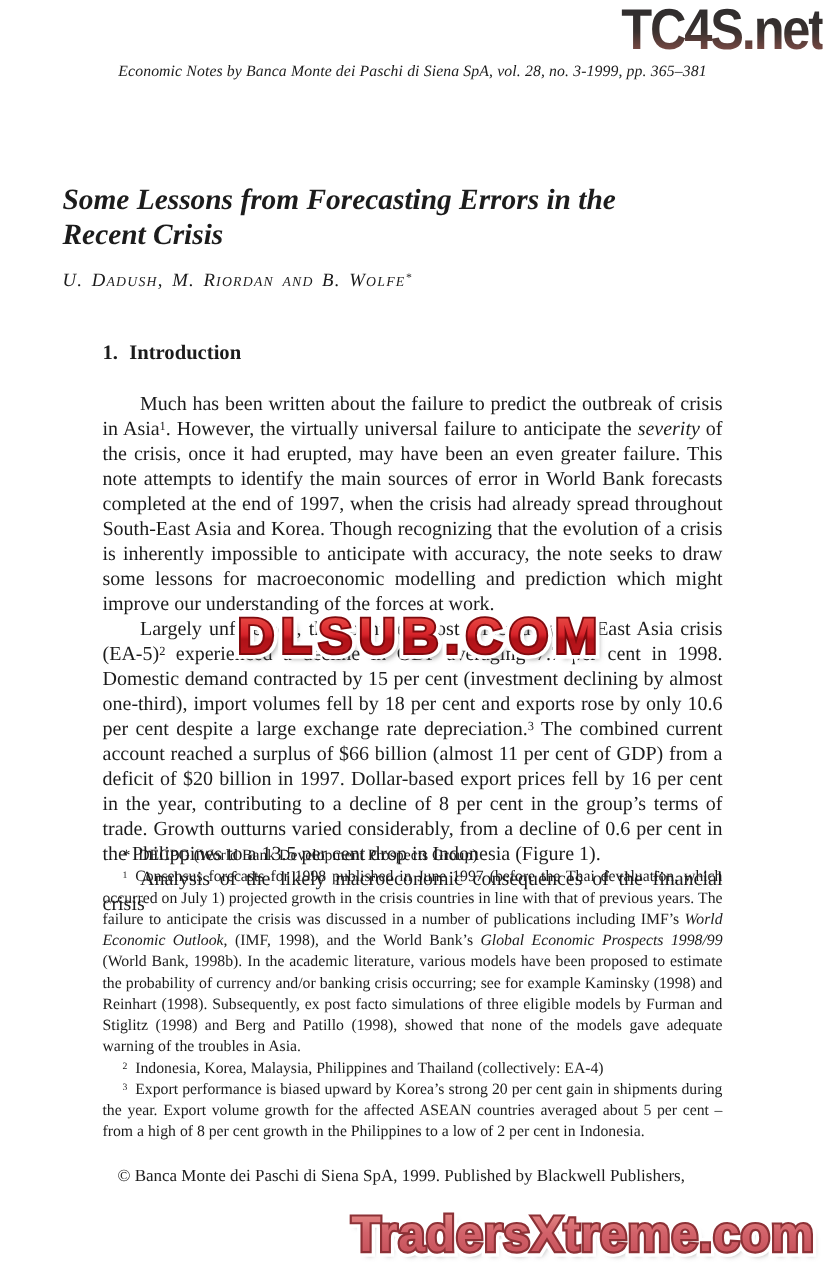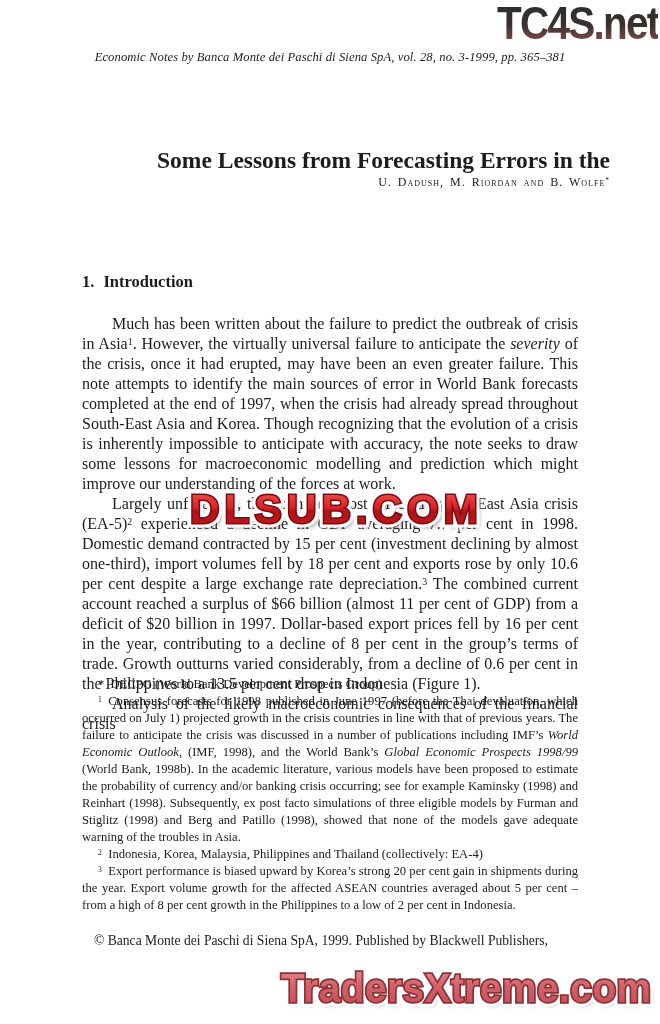--- a/index.html
+++ b/index.html
@@ -21,23 +21,23 @@
     background:linear-gradient(180deg,#2c2c2e 0%,#39312f 55%,#6e4540 82%,#96625a 100%);
     -webkit-background-clip:text;background-clip:text;color:transparent;
     white-space:nowrap;
   }
   
   .citation{
     position:absolute;top:50px;left:0;right:0;
     text-align:center;font-size:12.6px;letter-spacing:0.1px;font-style:italic;
   }
   
-  .title-block{position:absolute;top:146px;left:50px;right:50px;text-align:right;}
+  .title-block{position:absolute;top:146px;left:50px;right:50px;text-align:left;font-style:italic;}
   .title-line{font-size:23.5px;font-weight:bold;line-height:28px;}
-  .authors{margin-top:1px;font-size:12px;font-variant:small-caps;letter-spacing:1px;word-spacing:2px;}
+  .authors{margin-top:15px;font-size:15px;font-variant:small-caps;letter-spacing:1px;word-spacing:2px;}
   .authors sup{font-variant:normal;}
   
   .column{position:absolute;left:82px;top:272px;width:496px;font-family:Liberation Serif, serif;}
   .section-heading{font-size:16.5px;font-weight:bold;margin:0 0 22px 0;}
   .heading-gap{display:inline-block;width:9px;}
   p.body{margin:0;font-size:16px;line-height:20px;text-align:justify;text-indent:30px;}
   sup{font-size:62%;line-height:0;vertical-align:baseline;position:relative;top:-0.42em;}
   
   .footnotes{position:absolute;left:82px;top:676px;width:496px;}
   .footnotes p{margin:0;font-size:12.6px;line-height:17px;text-align:justify;text-indent:16px;}
@@ -70,20 +70,21 @@
 <body>
 
 <div class="page">
 
   <div class="tc4s">TC4S.net</div>
 
   <div class="citation">Economic Notes by Banca Monte dei Paschi di Siena SpA, vol. 28, no. 3-1999, pp. 365–381</div>
 
   <div class="title-block">
     <div class="title-line">Some Lessons from Forecasting Errors in the</div>
+    <div class="title-line">Recent Crisis</div>
     <div class="authors">
       <span>U. Dadush, M. Riordan and B. Wolfe</span><sup>*</sup>
     </div>
   </div>
 
   <div class="column">
     <h2 class="section-heading"><span>1.</span><span class="heading-gap"></span><span>Introduction</span></h2>
     <p class="body"><span>Much has been written about the failure to predict the outbreak of crisis in Asia</span><sup>1</sup><span>. However, the virtually universal failure to anticipate the </span><i>severity</i><span> of the crisis, once it had erupted, may have been an even greater failure. This note attempts to identify the main sources of error in World Bank forecasts completed at the end of 1997, when the crisis had already spread throughout South-East Asia and Korea. Though recognizing that the evolution of a crisis is inherently impossible to anticipate with accuracy, the note seeks to draw some lessons for macroeconomic modelling and prediction which might improve our understanding of the forces at work.</span></p>
     <p class="body"><span>Largely unforeseen, the countries most affected by the East Asia crisis (EA-5)</span><sup>2</sup><span> experienced a decline in GDP averaging 7.7 per cent in 1998. Domestic demand contracted by 15 per cent (investment declining by almost one-third), import volumes fell by 18 per cent and exports rose by only 10.6 per cent despite a large exchange rate depreciation.</span><sup>3</sup><span> The combined current account reached a surplus of $66 billion (almost 11 per cent of GDP) from a deficit of $20 billion in 1997. Dollar-based export prices fell by 16 per cent in the year, contributing to a decline of 8 per cent in the group’s terms of trade. Growth outturns varied considerably, from a decline of 0.6 per cent in the Philippines to a 13.5 per cent drop in Indonesia (Figure 1).</span></p>
     <p class="body"><span>Analysis of the likely macroeconomic consequences of the financial crisis</span></p>

